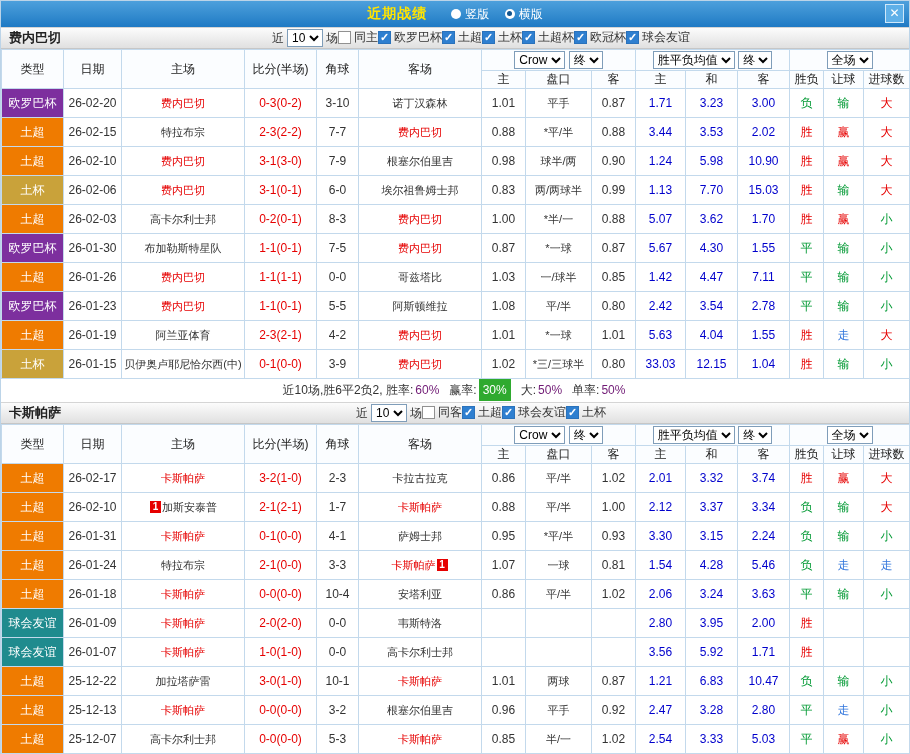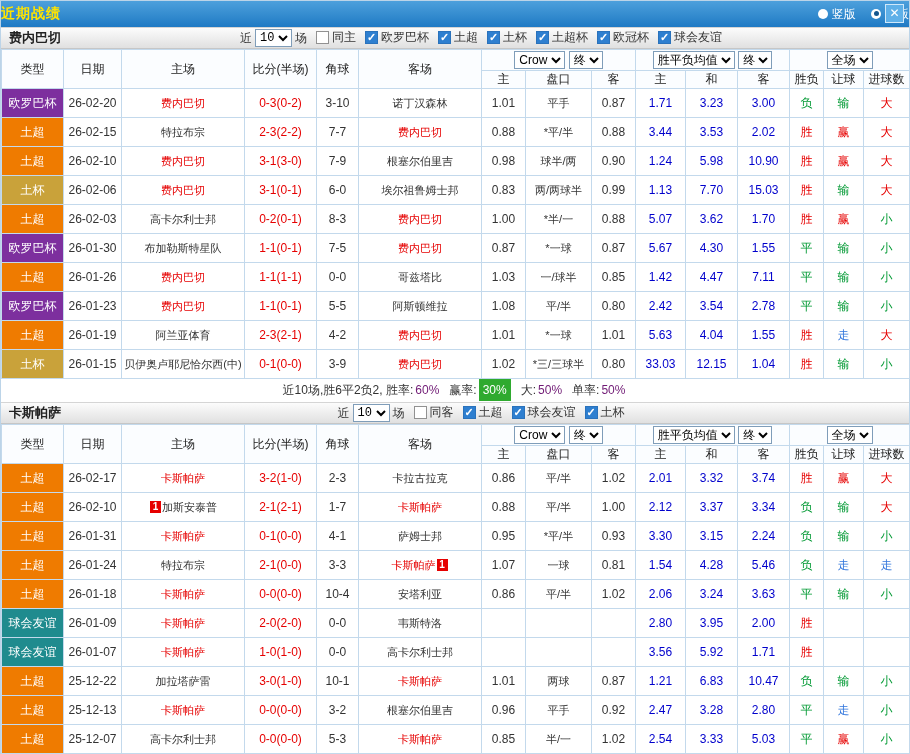--- a/index.html
+++ b/index.html
@@ -1,33 +1,33 @@
 <!DOCTYPE html>
 <html><head>
 <meta charset="utf-8">
 <style>
   * { box-sizing: border-box; margin: 0; padding: 0; }
   html,body { width: 910px; height: 754px; }
   body { font-family: "Liberation Sans", sans-serif; background: #fff; overflow: hidden; }
   .panel { width: 910px; height: 754px; border: 1px solid #bcd4e8; background: #fff; }
 
   
-  .topbar { height: 26px; background: linear-gradient(#4da0dc, #1f7ac4); display: flex; align-items: center; justify-content: space-between; position: relative; color: #fff; font-size: 12px; }
+  .topbar { height: 26px; background: linear-gradient(#4da0dc, #1f7ac4); display: flex; align-items: center; justify-content: center; position: relative; color: #fff; font-size: 12px; }
   .topbar .title { color: #ffe400; font-weight: bold; font-size: 14px; margin-right: 12px; letter-spacing: 1px; }
   .radio { width: 10px; height: 10px; border-radius: 50%; background: #fff; display: inline-block; margin: 0 4px 0 12px; position: relative; vertical-align: -1px; cursor: pointer; }
   .radio.sel::after { content: ""; position: absolute; left: 2.5px; top: 2.5px; width: 5px; height: 5px; border-radius: 50%; background: #14568e; }
   .rlabel { cursor: pointer; }
   .close-btn { position: absolute; right: 5px; top: 3px; width: 19px; height: 19px; background: #5fb0e8; border: 1px solid #cfe8fa; color: #fff; text-align: center; line-height: 17px; font-size: 12px; cursor: pointer; }
 
   
   .sec-header { height: 22px; background: linear-gradient(#fcfcfc, #e0e0e0); border-top: 1px solid #d5d5d5; border-bottom: 1px solid #c6c6c6; display: flex; align-items: center; font-size: 12px; padding: 0 8px; color: #333; }
   .sec-header .team { font-weight: bold; font-size: 13px; color: #222; flex: 0 0 auto; }
   .sec-header .filters { flex: 1; display: flex; justify-content: center; align-items: center; }
-  .sec-header select { margin: 0 3px; font-family: Liberation Mono, monospace; }
-  .cb-item { margin-left: 9px; cursor: pointer; display: inline-flex; align-items: center; }
+  .sec-header select { margin: 0 3px; }
+  .cb-item { cursor: pointer; display: inline-flex; align-items: center; }
   .cb { width: 13px; height: 13px; border: 1px solid #919191; background: #fff; display: inline-block; margin-right: 3px; position: relative; }
   .cb.on { background: #2e7fd0; border-color: #2a72bb; }
   .cb.on::after { content: "\2713"; color: #fff; font-size: 11px; font-weight: bold; position: absolute; left: 1px; top: -1px; }
 
   select { font-size: 12px; height: 18px; border: 1px solid #7f9db9; background: #fff; font-family: "Liberation Sans", sans-serif; }
 
   
   table.grid { border-collapse: collapse; table-layout: fixed; width: 908px; font-size: 12px; color: #333; }
   .grid th, .grid td { border: 1px solid #c3d9ec; text-align: center; overflow: hidden; white-space: nowrap; padding: 0 1px; }
   .grid thead th { font-weight: normal; background: #fbfdff; color: #222; }

